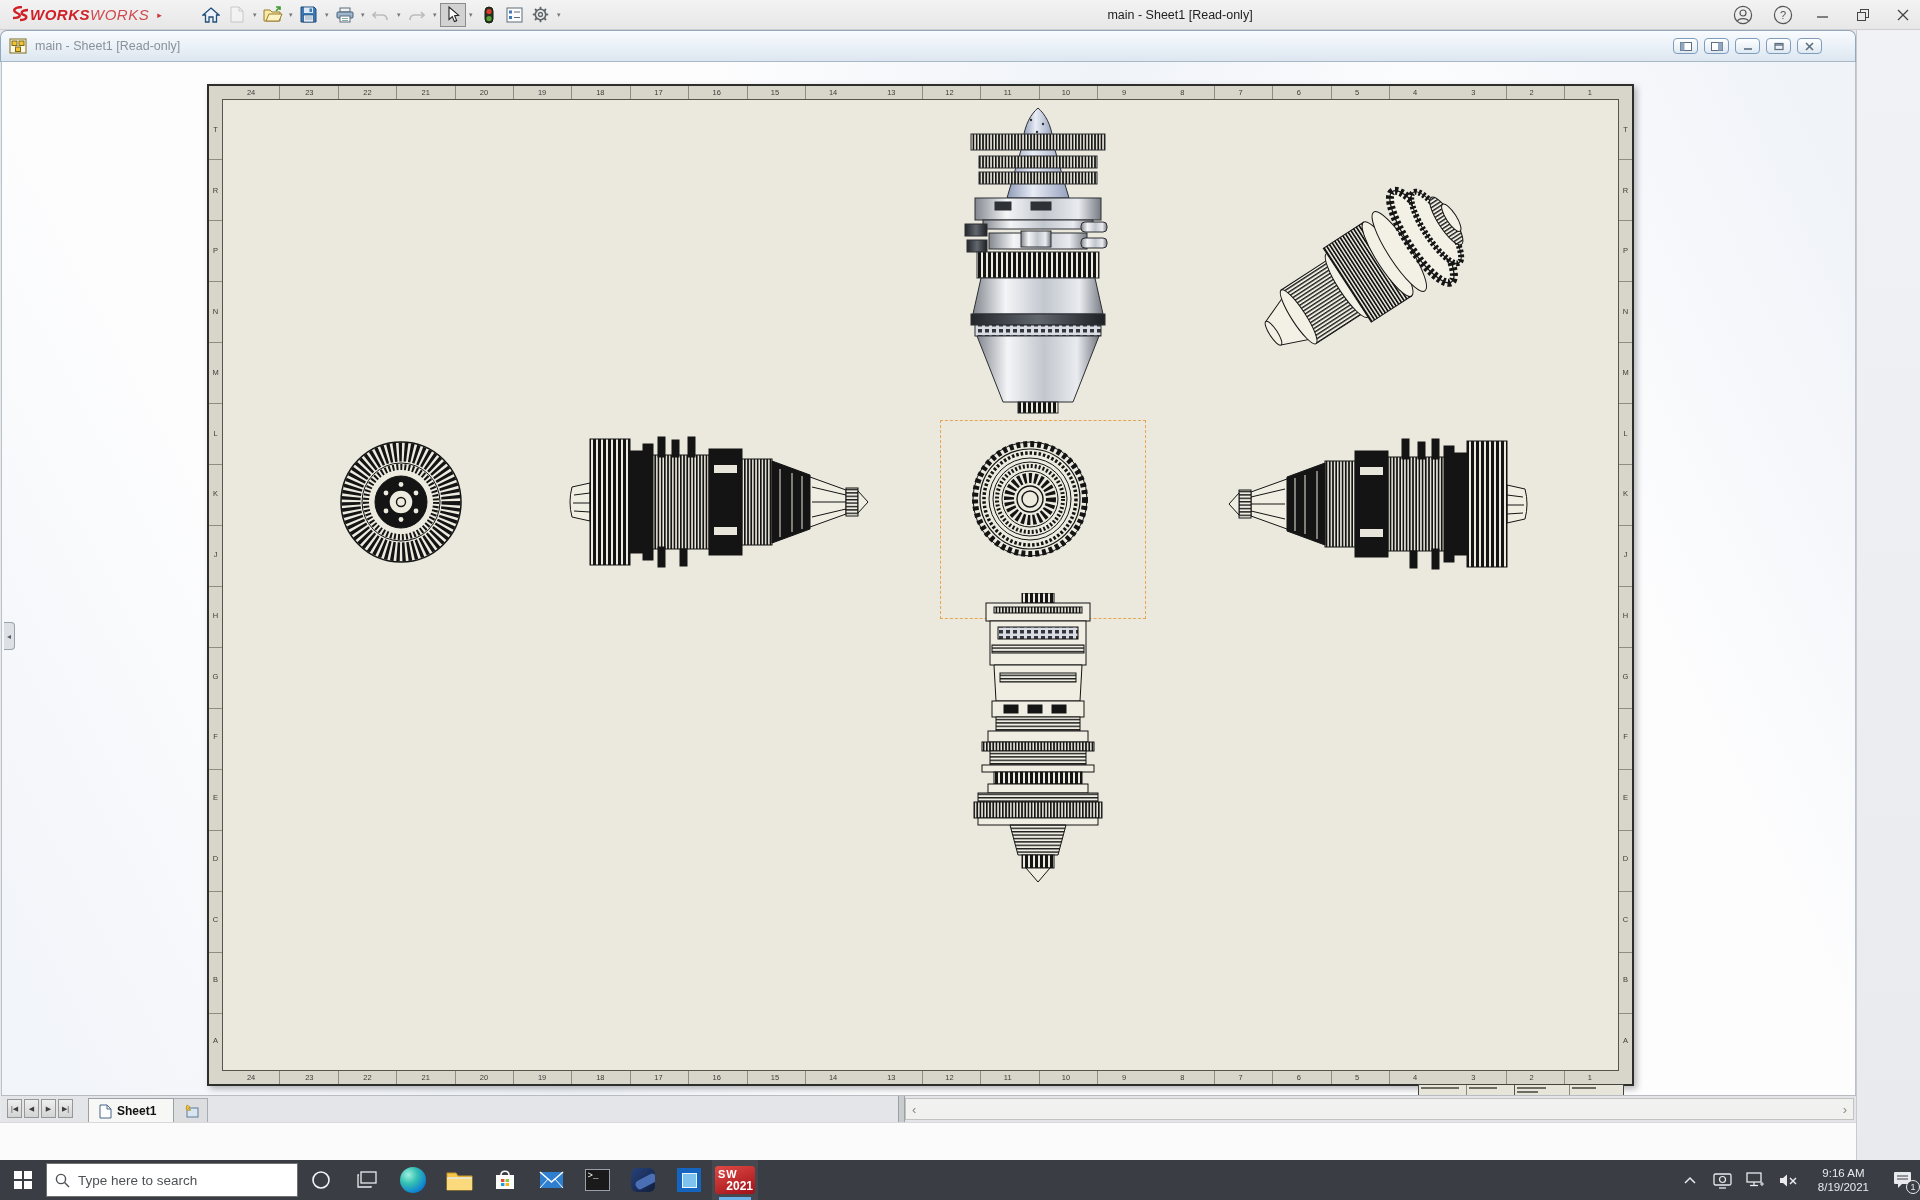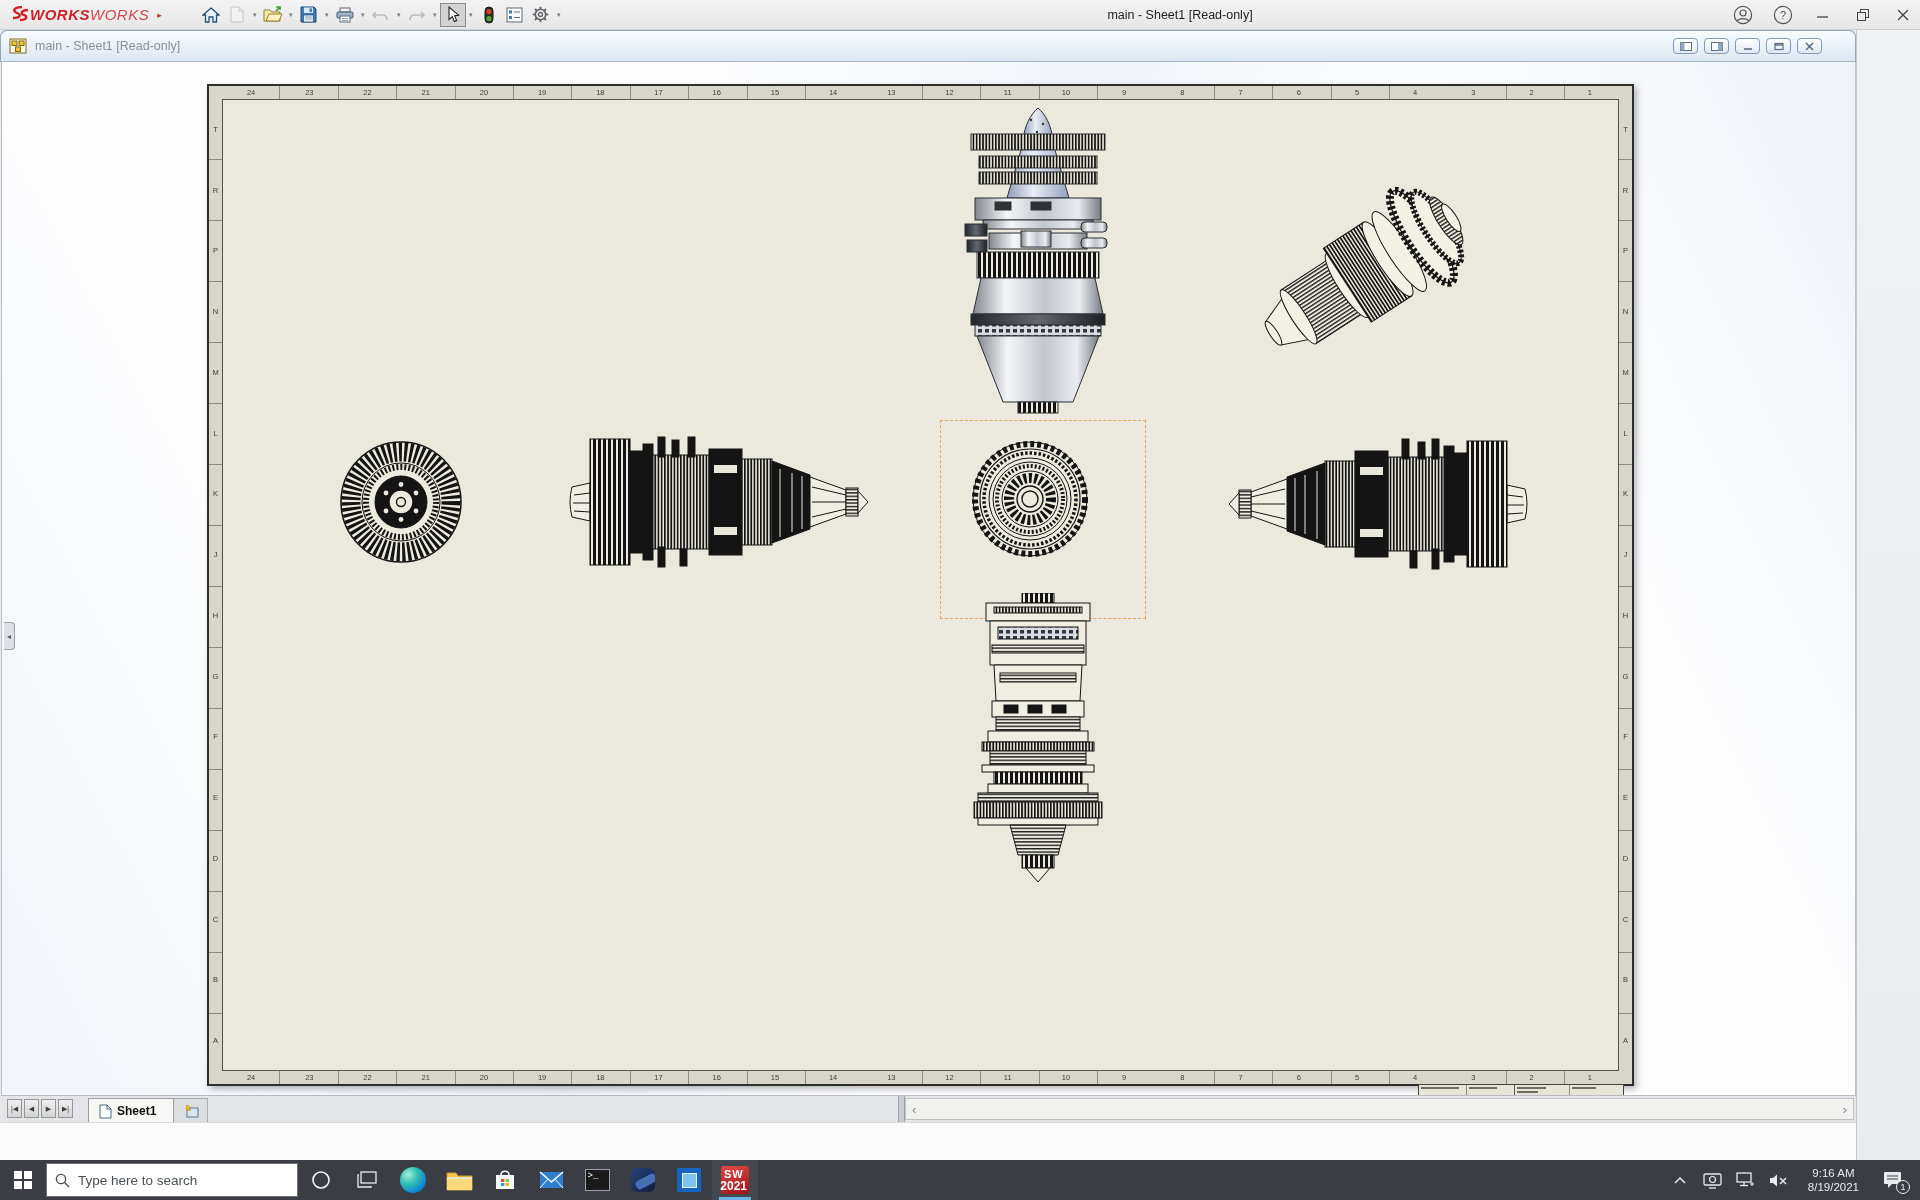--- a/index.html
+++ b/index.html
@@ -78,21 +78,21 @@
   
   #taskbar { left:0; top:1160px; width:1920px; height:40px; background:#3a3d44; display:flex; align-items:center; color:#e8eaed; }
   #start-btn { width:46px; height:40px; display:flex; align-items:center; justify-content:center; }
   .winflag { display:grid; grid-template-columns:8px 8px; grid-template-rows:8px 8px; gap:1.5px; }
   .winflag i { background:#fefefe; }
   #search-box { width:252px; height:34px; background:#ffffff; border:1px solid #707070; display:flex; align-items:center; padding:0 8px; gap:8px; }
   #search-box input { border:none; outline:none; font-size:13.5px; color:#3b82f6; width:200px; background:transparent; font-family:"Liberation Sans",sans-serif; }
   #search-box input::placeholder { color:#4d5156; }
   .task-icon { width:46px; height:40px; display:flex; align-items:center; justify-content:center; position:relative; }
   .underline { position:absolute; bottom:0; left:7px; right:7px; height:3px; background:#6cb2e8; }
-  #tray { margin-left:auto; display:flex; align-items:center; gap:9px; padding-right:10px; }
+  #tray { margin-left:auto; display:flex; align-items:center; gap:9px; }
   .tray-icon { width:24px; height:30px; display:flex; align-items:center; justify-content:center; }
   #clock { text-align:center; font-size:11.5px; line-height:14px; padding:0 8px; }
   #notif { position:relative; width:34px; height:30px; display:flex; align-items:center; justify-content:center; }
   #notif .badge { position:absolute; right:0px; bottom:1px; width:14px; height:14px; border:1px solid #e8eaed; border-radius:50%; font-size:9px; display:flex; align-items:center; justify-content:center; background:#3a3d44; }
 
   svg { display:block; }
 </style>
 </head>
 <body>
 
@@ -736,21 +736,21 @@
       <div style="width:24px;height:24px;border-radius:6px;background:linear-gradient(135deg,#27437c,#101e3c);position:relative;overflow:hidden">
           <div style="position:absolute;left:4px;top:9px;width:22px;height:9px;background:#4a6fb5;transform:rotate(-28deg);border-radius:4px"></div>
         </div>
     </div>
     <div class="task-icon">
       <div style="width:24px;height:24px;background:#1565c0;display:flex;align-items:center;justify-content:center">
           <div style="width:15px;height:15px;background:#7ec3f0;border:1.5px solid #eaf4fc"></div>
         </div>
     </div>
     <div class="task-icon" style="background:rgba(255,255,255,.06)">
-      <div style="width:28px;height:28px;background:linear-gradient(160deg,#e04a44,#a01018);border-radius:3px;position:relative;color:#fff;font-weight:bold">
+      <div style="width:40px;height:28px;background:linear-gradient(160deg,#e04a44,#a01018);border-radius:3px;position:relative;color:#fff;font-weight:bold">
         <span style="position:absolute;left:3px;top:2px;font-size:11px;letter-spacing:1px">SW</span>
         <span style="position:absolute;right:2px;bottom:1px;font-size:12px;font-weight:bold">2021</span>
       </div>
       <div class="underline"></div>
     </div>
 
     <div id="tray">
       <div class="tray-icon">
         <svg width="12" height="8">
             <path d="M1 7 L6 2 L11 7" fill="none" stroke="#e8eaed" stroke-width="1.5"></path>

